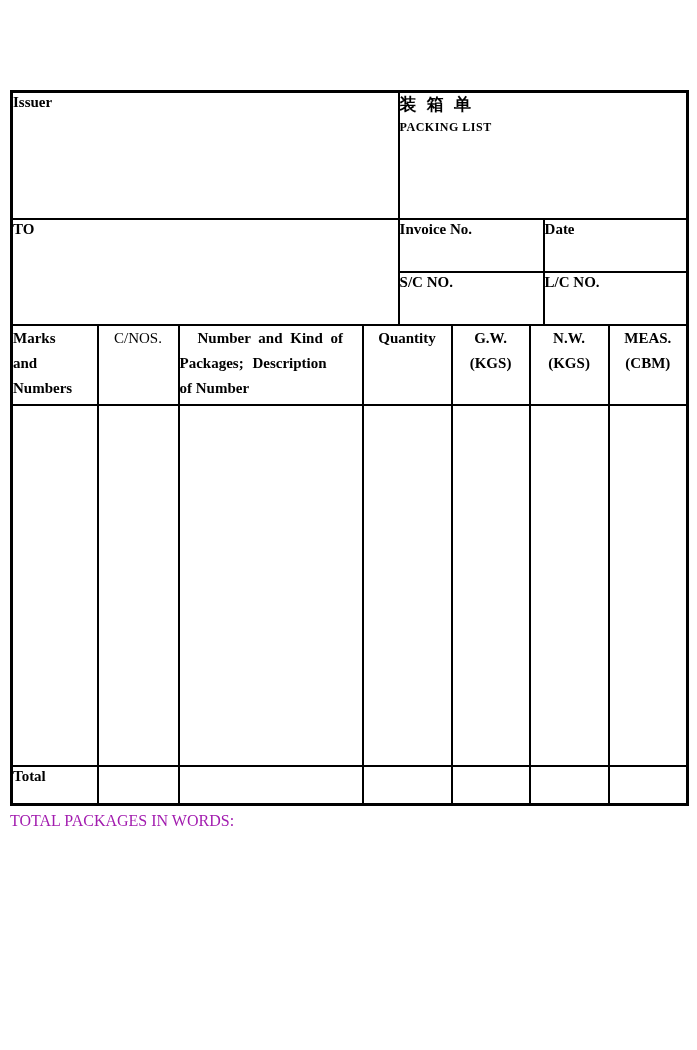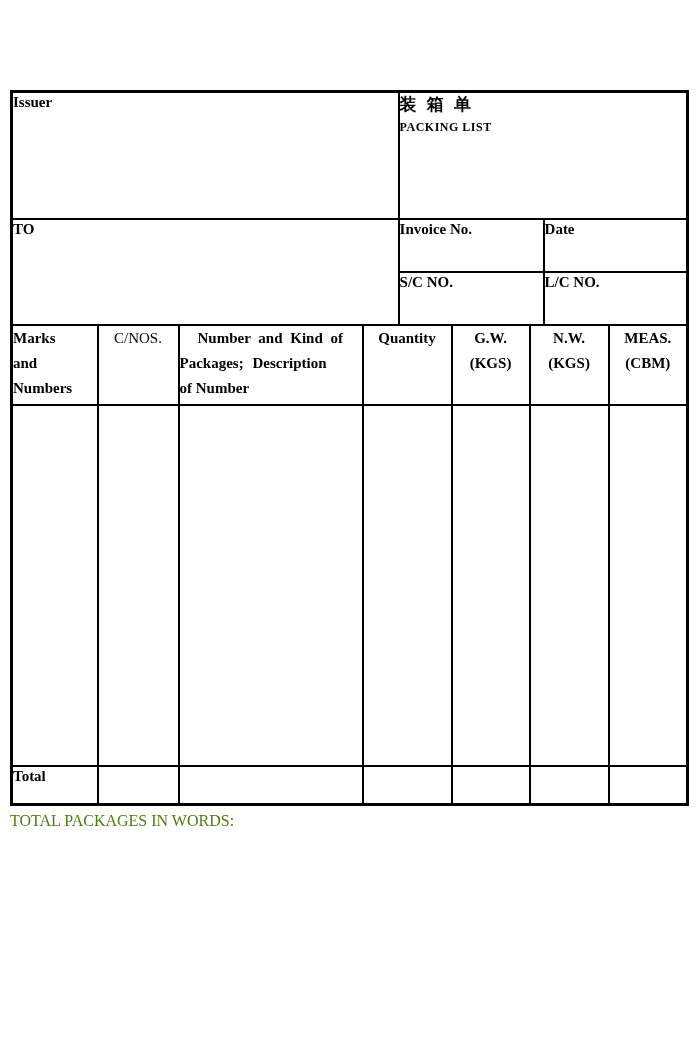--- a/index.html
+++ b/index.html
@@ -87,21 +87,21 @@
   td.total-cell {
     padding: 5px 9px;
   }
 
   .footer-line {
     position: absolute;
     left: 10px;
     top: 811px;
     font-size: 16px;
     line-height: 20px;
-    color: #4d7c0f;
+    color: #a21caf;
   }
 </style>
 </head>
 <body>
 
 <div class="page">
 
   <table class="doc">
     <colgroup>
       <col style="width:86px">

